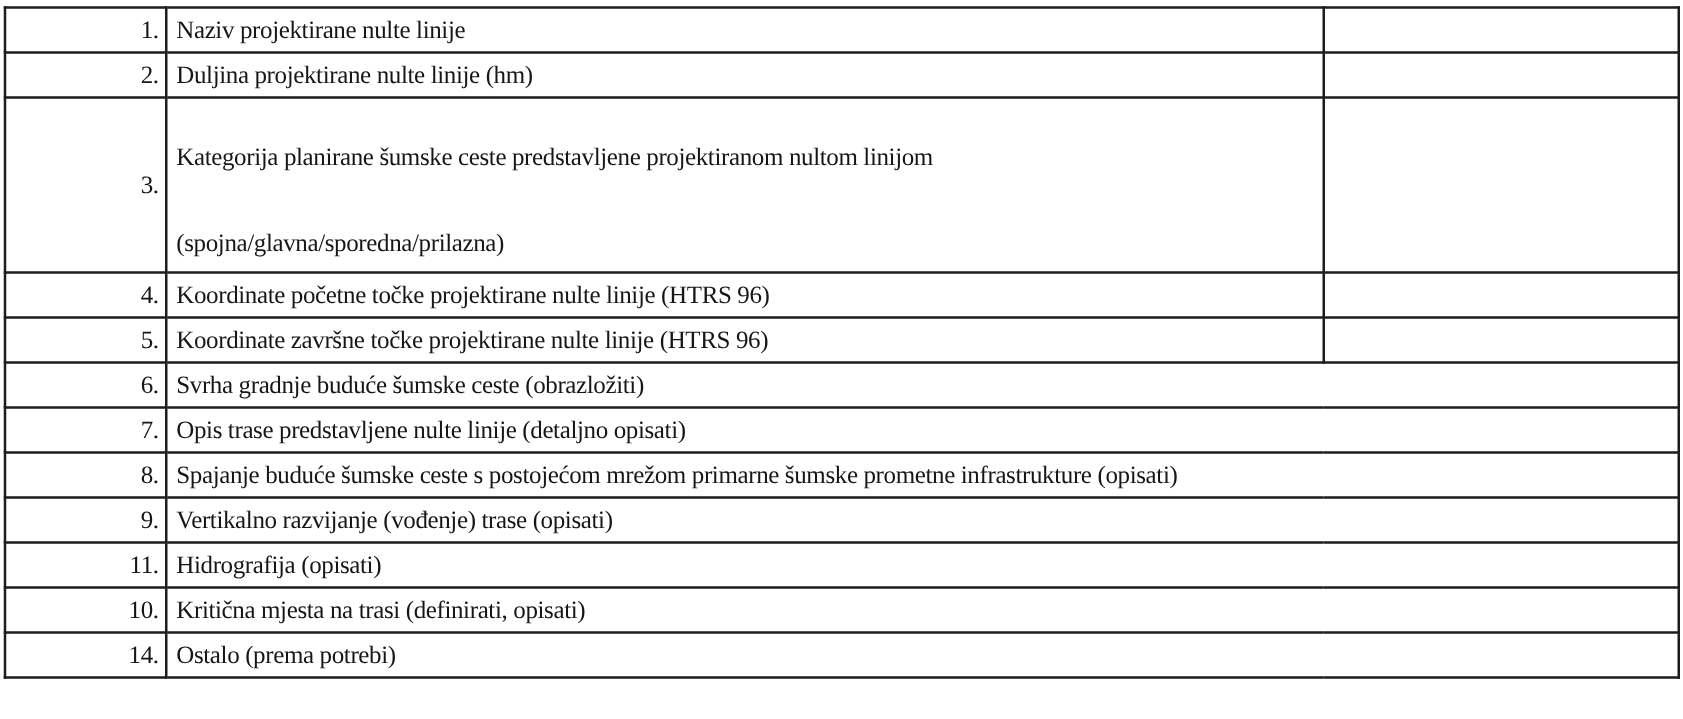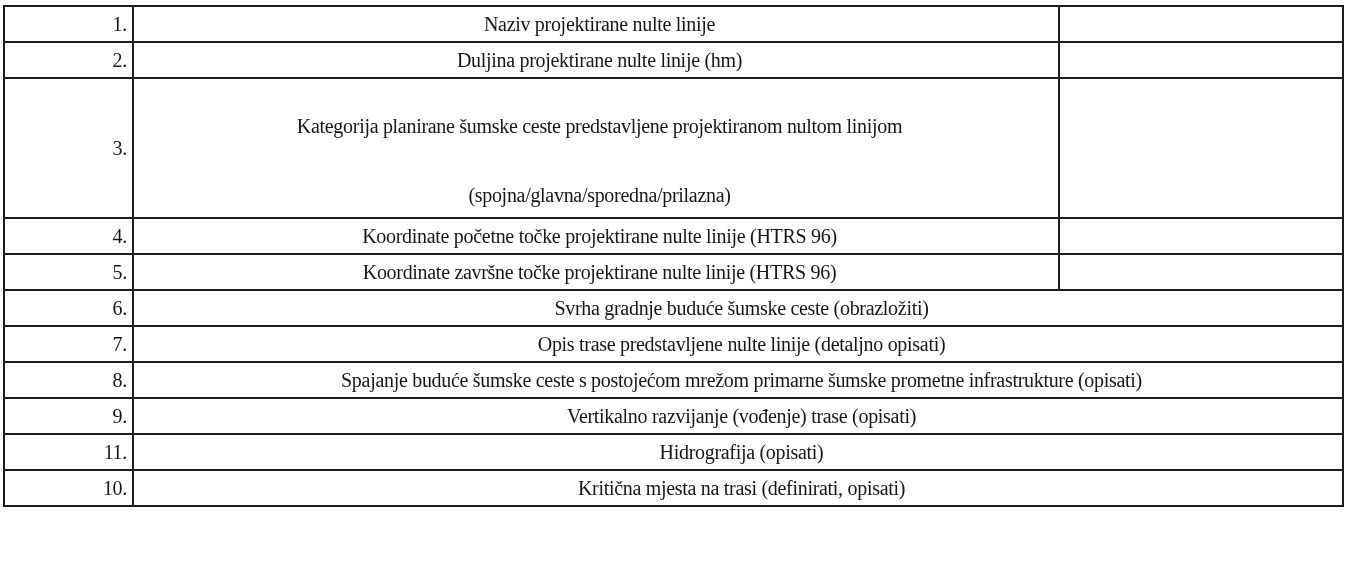--- a/index.html
+++ b/index.html
@@ -34,21 +34,20 @@
     padding: 0;
   }
   tr { height: 36px; }
   tr.tall { height: 87px; }
   .num-cell {
     text-align: right;
     padding-right: 5px;
   }
   .label-cell {
     padding-left: 7px;
-    text-align: center;
   }
   .label-cell div {
     white-space: nowrap;
   }
   tr.tall .label-cell div {
     line-height: 43px;
     margin-top: 26px;
   }
 </style>
 </head>
@@ -127,15 +126,21 @@
           <td class="label-cell" colspan="2">
             <div>Hidrografija (opisati)</div>
           </td>
         </tr>
         <tr>
           <td class="num-cell"><span>10.</span></td>
           <td class="label-cell" colspan="2">
             <div>Kritična mjesta na trasi (definirati, opisati)</div>
           </td>
         </tr>
+        <tr>
+          <td class="num-cell"><span>14.</span></td>
+          <td class="label-cell" colspan="2">
+            <div>Ostalo (prema potrebi)</div>
+          </td>
+        </tr>
       </tbody>
   </table>
 </div>
 
 </body></html>

